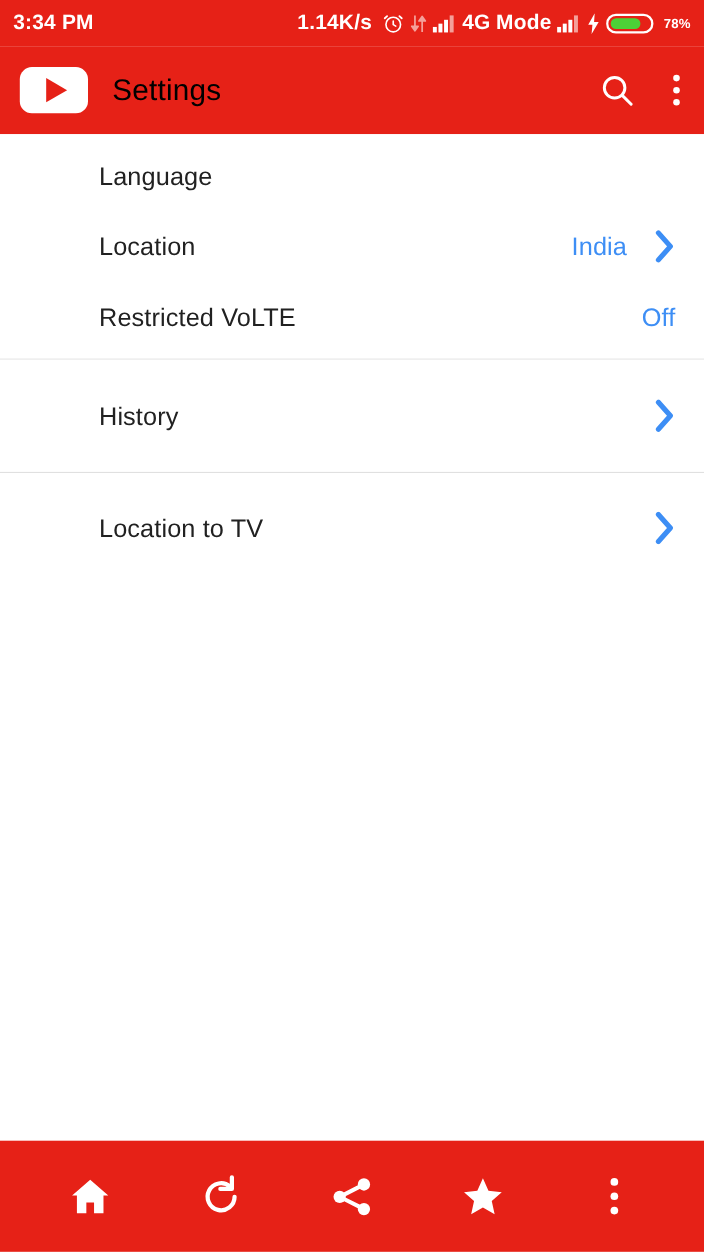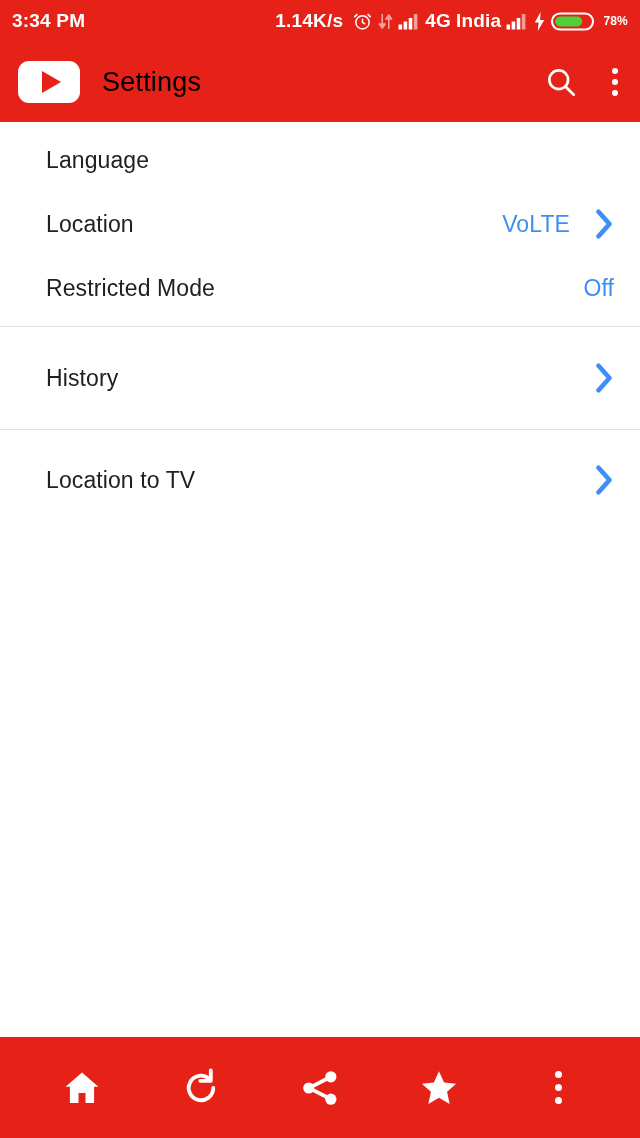--- a/index.html
+++ b/index.html
@@ -45,21 +45,21 @@
     color:#000000; font-size:27px; margin-left:22px; font-weight:400;
     letter-spacing:.2px;
   }
   .app-actions { margin-left:auto; display:flex; align-items:center; gap:30px; }
   .icon-btn { display:flex; align-items:center; justify-content:center; cursor:pointer; }
   .dots { display:flex; flex-direction:column; gap:5px; align-items:center; padding:4px; }
   .dots i { width:6px; height:6px; border-radius:50%; background:#ffffff; display:block; }
 
   
   .content { flex:1 1 auto; background:#ffffff; overflow:hidden; }
-  .group { background:#ffffff; }
+  .group { background:#ffffff;padding-left:44px; }
   .divider { height:1px; background:#e0e0e0; width:100%; }
 
   .row {
     height:64px; display:flex; align-items:center;
     padding:0 26px 0 46px; cursor:pointer;
   }
   .row-title { font-size:23px; color:#212121; letter-spacing:.1px; }
   .row-right { margin-left:auto; display:flex; align-items:center; }
   .row-value { font-size:23px; color:#3D8EF5; letter-spacing:.1px; }
   .chev { margin-left:24px; display:flex; align-items:center; }
@@ -105,21 +105,21 @@
       <span class="sb-icon">
         <svg width="22" height="18" viewBox="0 0 22 18">
           <rect x="0.5" y="12.5" width="3.6" height="5" fill="#ffffff"></rect>
           <rect x="5.6" y="9.5" width="3.6" height="8" fill="#ffffff"></rect>
           <rect x="10.7" y="6" width="3.6" height="11.5" fill="#ffffff"></rect>
           <rect x="15.8" y="2" width="3.6" height="15.5" fill="#f4a09a"></rect>
         </svg>
       </span>
 
       <span>4G</span>
-      <span>India</span>
+      <span>Mode</span>
 
       <span class="sb-icon">
         <svg width="22" height="18" viewBox="0 0 22 18">
           <rect x="0.5" y="12.5" width="3.6" height="5" fill="#ffffff"></rect>
           <rect x="5.6" y="9.5" width="3.6" height="8" fill="#ffffff"></rect>
           <rect x="10.7" y="6" width="3.6" height="11.5" fill="#ffffff"></rect>
           <rect x="15.8" y="2" width="3.6" height="15.5" fill="#f4a09a"></rect>
         </svg>
       </span>
 
@@ -167,31 +167,31 @@
     <div class="group-gap"></div>
 
     <div class="group">
       <div class="row">
         <span class="row-title">Language</span>
       </div>
 
       <div class="row">
         <span class="row-title">Location</span>
         <span class="row-right">
-          <span class="row-value">VoLTE</span>
+          <span class="row-value">India</span>
           <span class="chev">
             <svg width="20" height="30" viewBox="0 0 14 22">
               <path d="M3 2 L11 11 L3 20" fill="none" stroke="#3D8EF5" stroke-width="3.4" stroke-linecap="round" stroke-linejoin="round"></path>
             </svg>
           </span>
         </span>
       </div>
 
       <div class="row">
-        <span class="row-title">Restricted Mode</span>
+        <span class="row-title">Restricted VoLTE</span>
         <span class="row-right">
           <span class="row-value">Off</span>
         </span>
       </div>
     </div>
 
     <div class="group-gap"></div>
     <div class="divider"></div>
 
     <div class="group">

